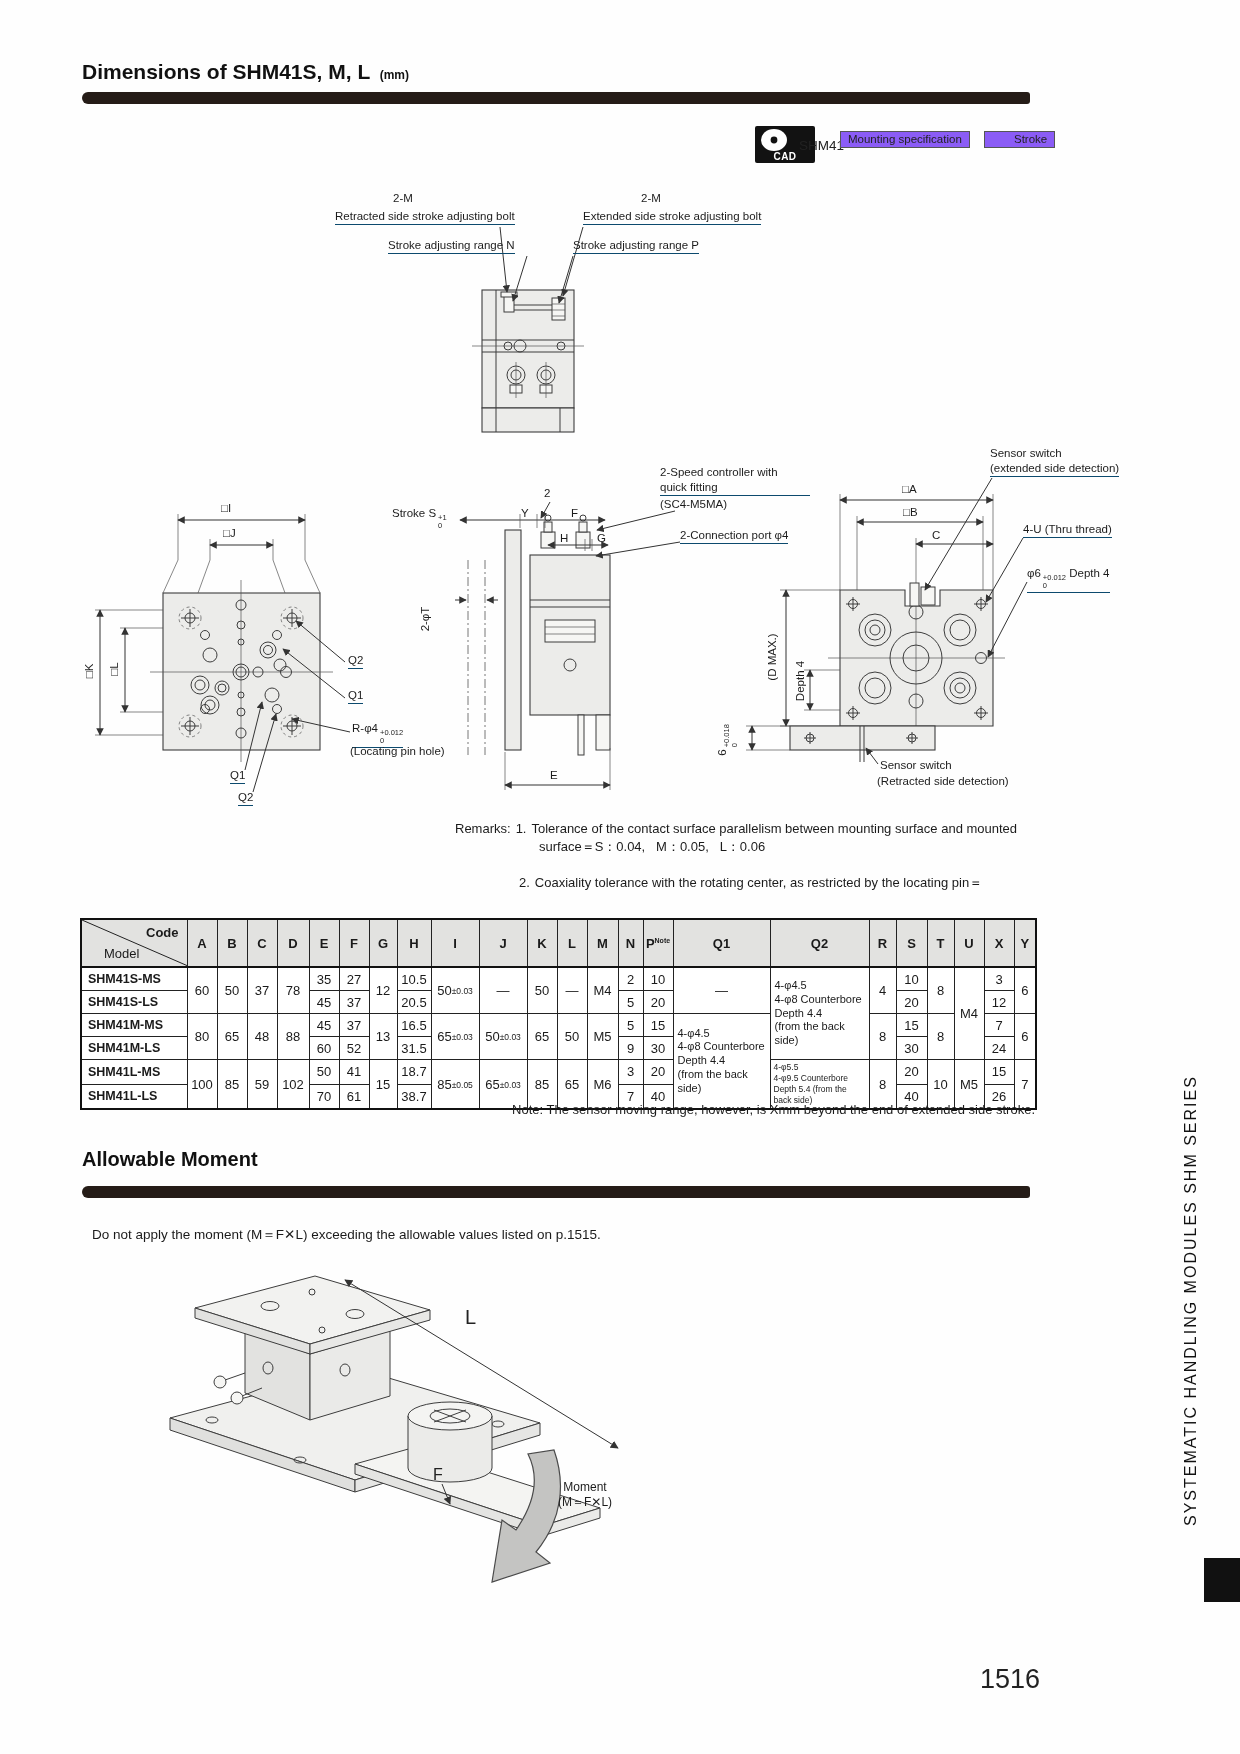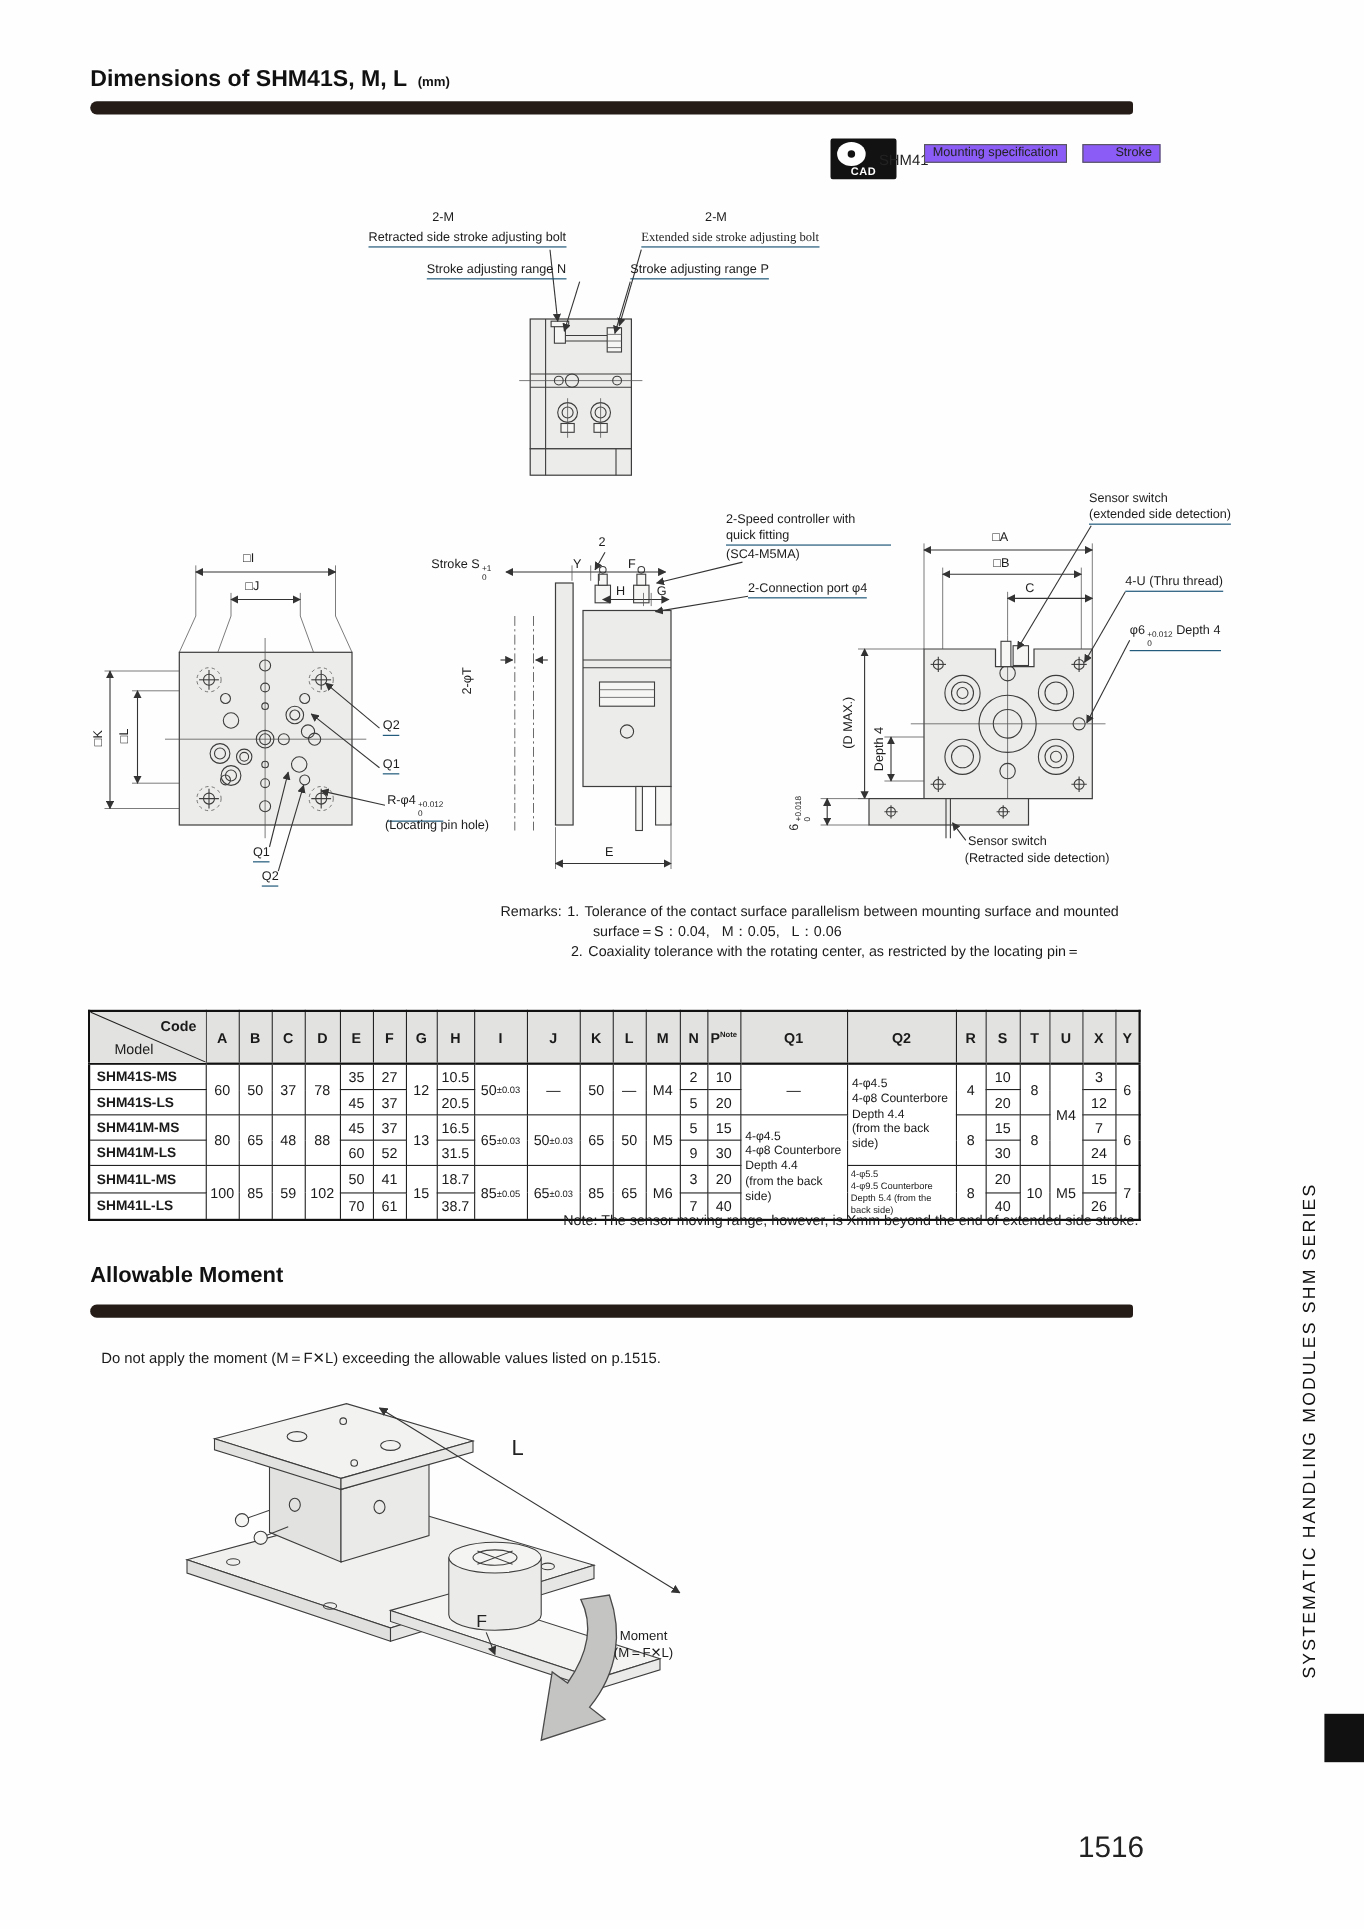--- a/index.html
+++ b/index.html
@@ -24,21 +24,21 @@
   .dlabel{position:absolute;font-size:11.5px;color:#1c1c1c;white-space:nowrap;line-height:1.25;}
   .ul{border-bottom:1px solid #0c4a6e;padding-bottom:1px;}
   .rot{position:absolute;transform:rotate(-90deg);transform-origin:center;white-space:nowrap;
        font-size:11.5px;color:#1c1c1c;}
   .stack{display:inline-flex;flex-direction:column;vertical-align:-3px;margin-left:2px;}
   .stack span{display:block;font-size:7.5px;line-height:1.12;}
   
   .remarks{position:absolute;left:455px;top:820px;width:585px;font-size:13px;line-height:18px;color:#1b1b1b;}
   .remarks div{white-space:pre;}
   .rlabel{margin-right:5px;} .rnum{margin-right:5px;}
-  .rind1{margin-left:84px;} .rind0{margin-left:64px;} .rind2{margin-left:84px;}
+  .rind1{margin-left:84px;} .rind0{margin-left:64px;margin-top:18px;} .rind2{margin-left:84px;}
   
   table.dims{position:absolute;left:80px;top:918px;width:955px;border-collapse:collapse;
       table-layout:fixed;border:2px solid #111;}
   .dims th,.dims td{border:1px solid #222;padding:0 2px;overflow:hidden;}
   .dims th{background:#e2e2e0;font-size:13px;font-weight:bold;height:46px;border-bottom:2px solid #111;}
   .dims td{font-size:13px;text-align:center;height:22px;background:#fff;}
   .dims td.mod{text-align:left;font-weight:bold;padding-left:6px;font-size:12.5px;}
   .dims td.qtxt{font-size:11px;text-align:left;padding:2px 4px;line-height:1.25;vertical-align:middle;}
   .dims td.qsm{font-size:8.5px;text-align:left;padding:2px 3px;line-height:1.3;}
   .tol{font-size:8.5px;vertical-align:1px;}
@@ -303,21 +303,21 @@
         <line class="thin" x1="710" y1="580" x2="666" y2="580"></line>
         <line class="dim" x1="672" y1="556" x2="672" y2="580"></line>
         <line class="dimm" x1="798" y1="594" x2="786" y2="578"></line>
       </g>
     </svg>
 
     <div class="dlabel" style="left:313px;top:21px;">2-M</div>
     <div class="dlabel ul" style="left:255px;top:39px;">Retracted side stroke adjusting bolt</div>
     <div class="dlabel ul" style="left:308px;top:68px;">Stroke adjusting range N</div>
     <div class="dlabel" style="left:561px;top:21px;">2-M</div>
-    <div class="dlabel ul" style="left:503px;top:39px;font-family:Liberation Serif, serif;">Extended side stroke adjusting bolt</div>
+    <div class="dlabel ul" style="left:503px;top:39px;">Extended side stroke adjusting bolt</div>
     <div class="dlabel ul" style="left:493px;top:68px;">Stroke adjusting range P</div>
 
     <div class="dlabel" style="left:141px;top:331px;">□I</div>
     <div class="dlabel" style="left:143px;top:356px;">□J</div>
     <div class="rot" style="left:2px;top:495px;">□K</div>
     <div class="rot" style="left:27px;top:493px;">□L</div>
     <div class="dlabel ul" style="left:268px;top:483px;">Q2</div>
     <div class="dlabel ul" style="left:268px;top:518px;">Q1</div>
     <div class="dlabel ul" style="left:272px;top:551px;">
       <span>R-φ4</span><span class="stack">

